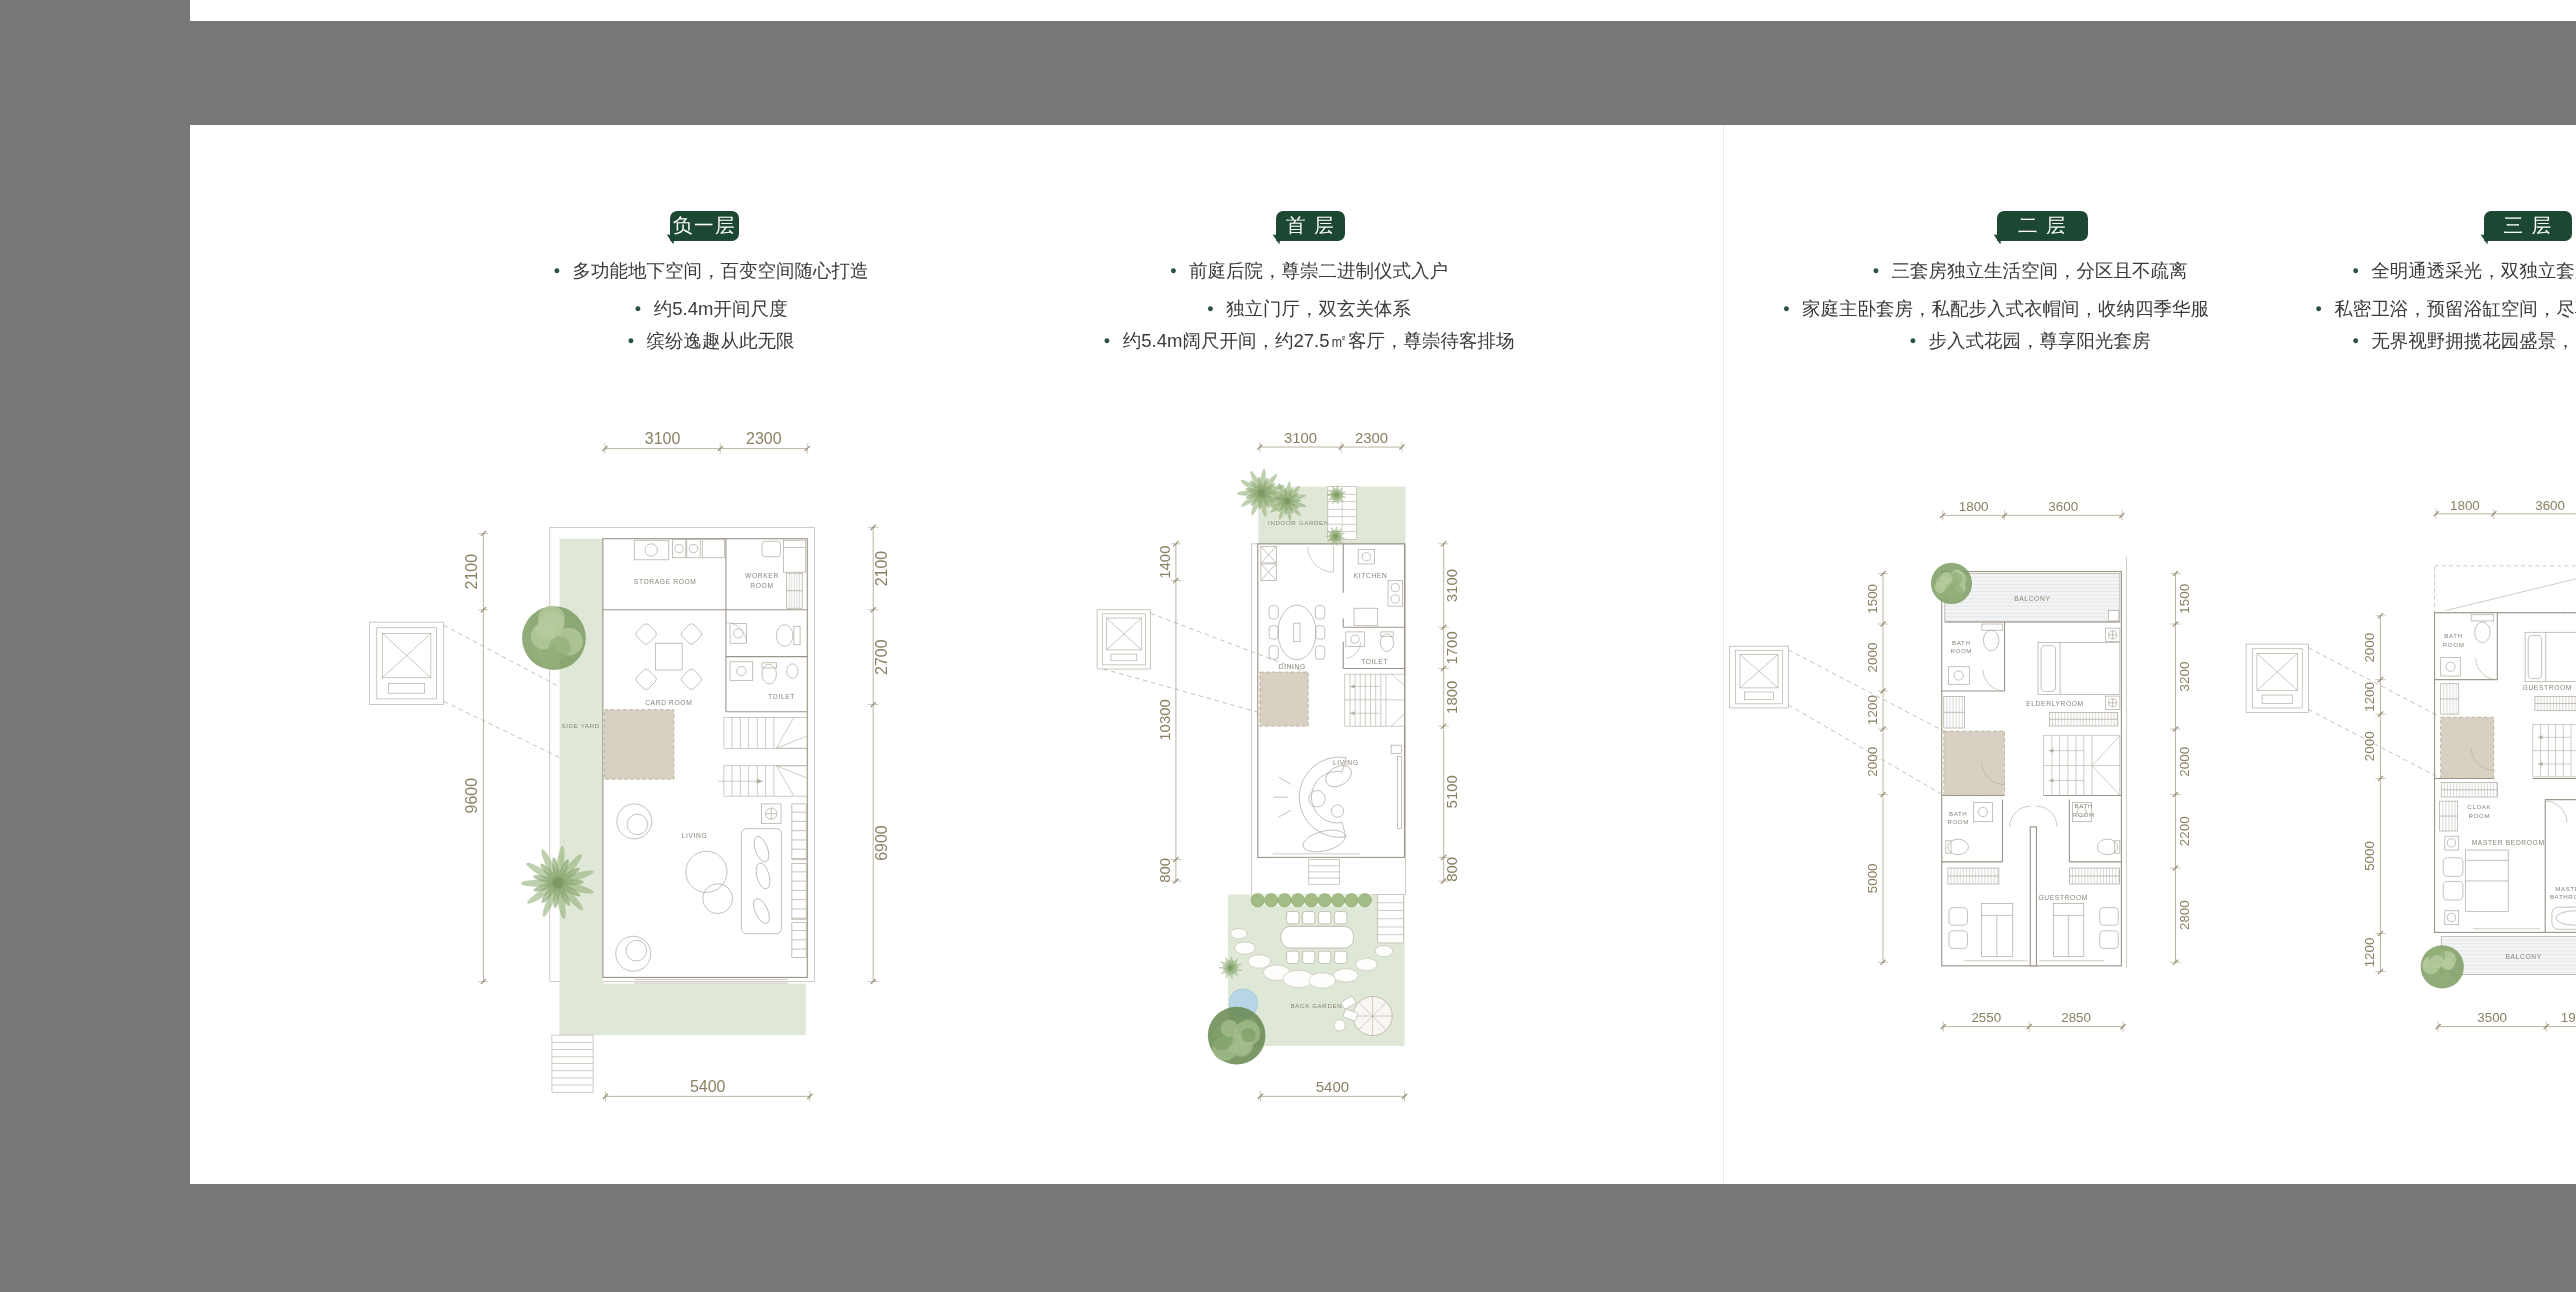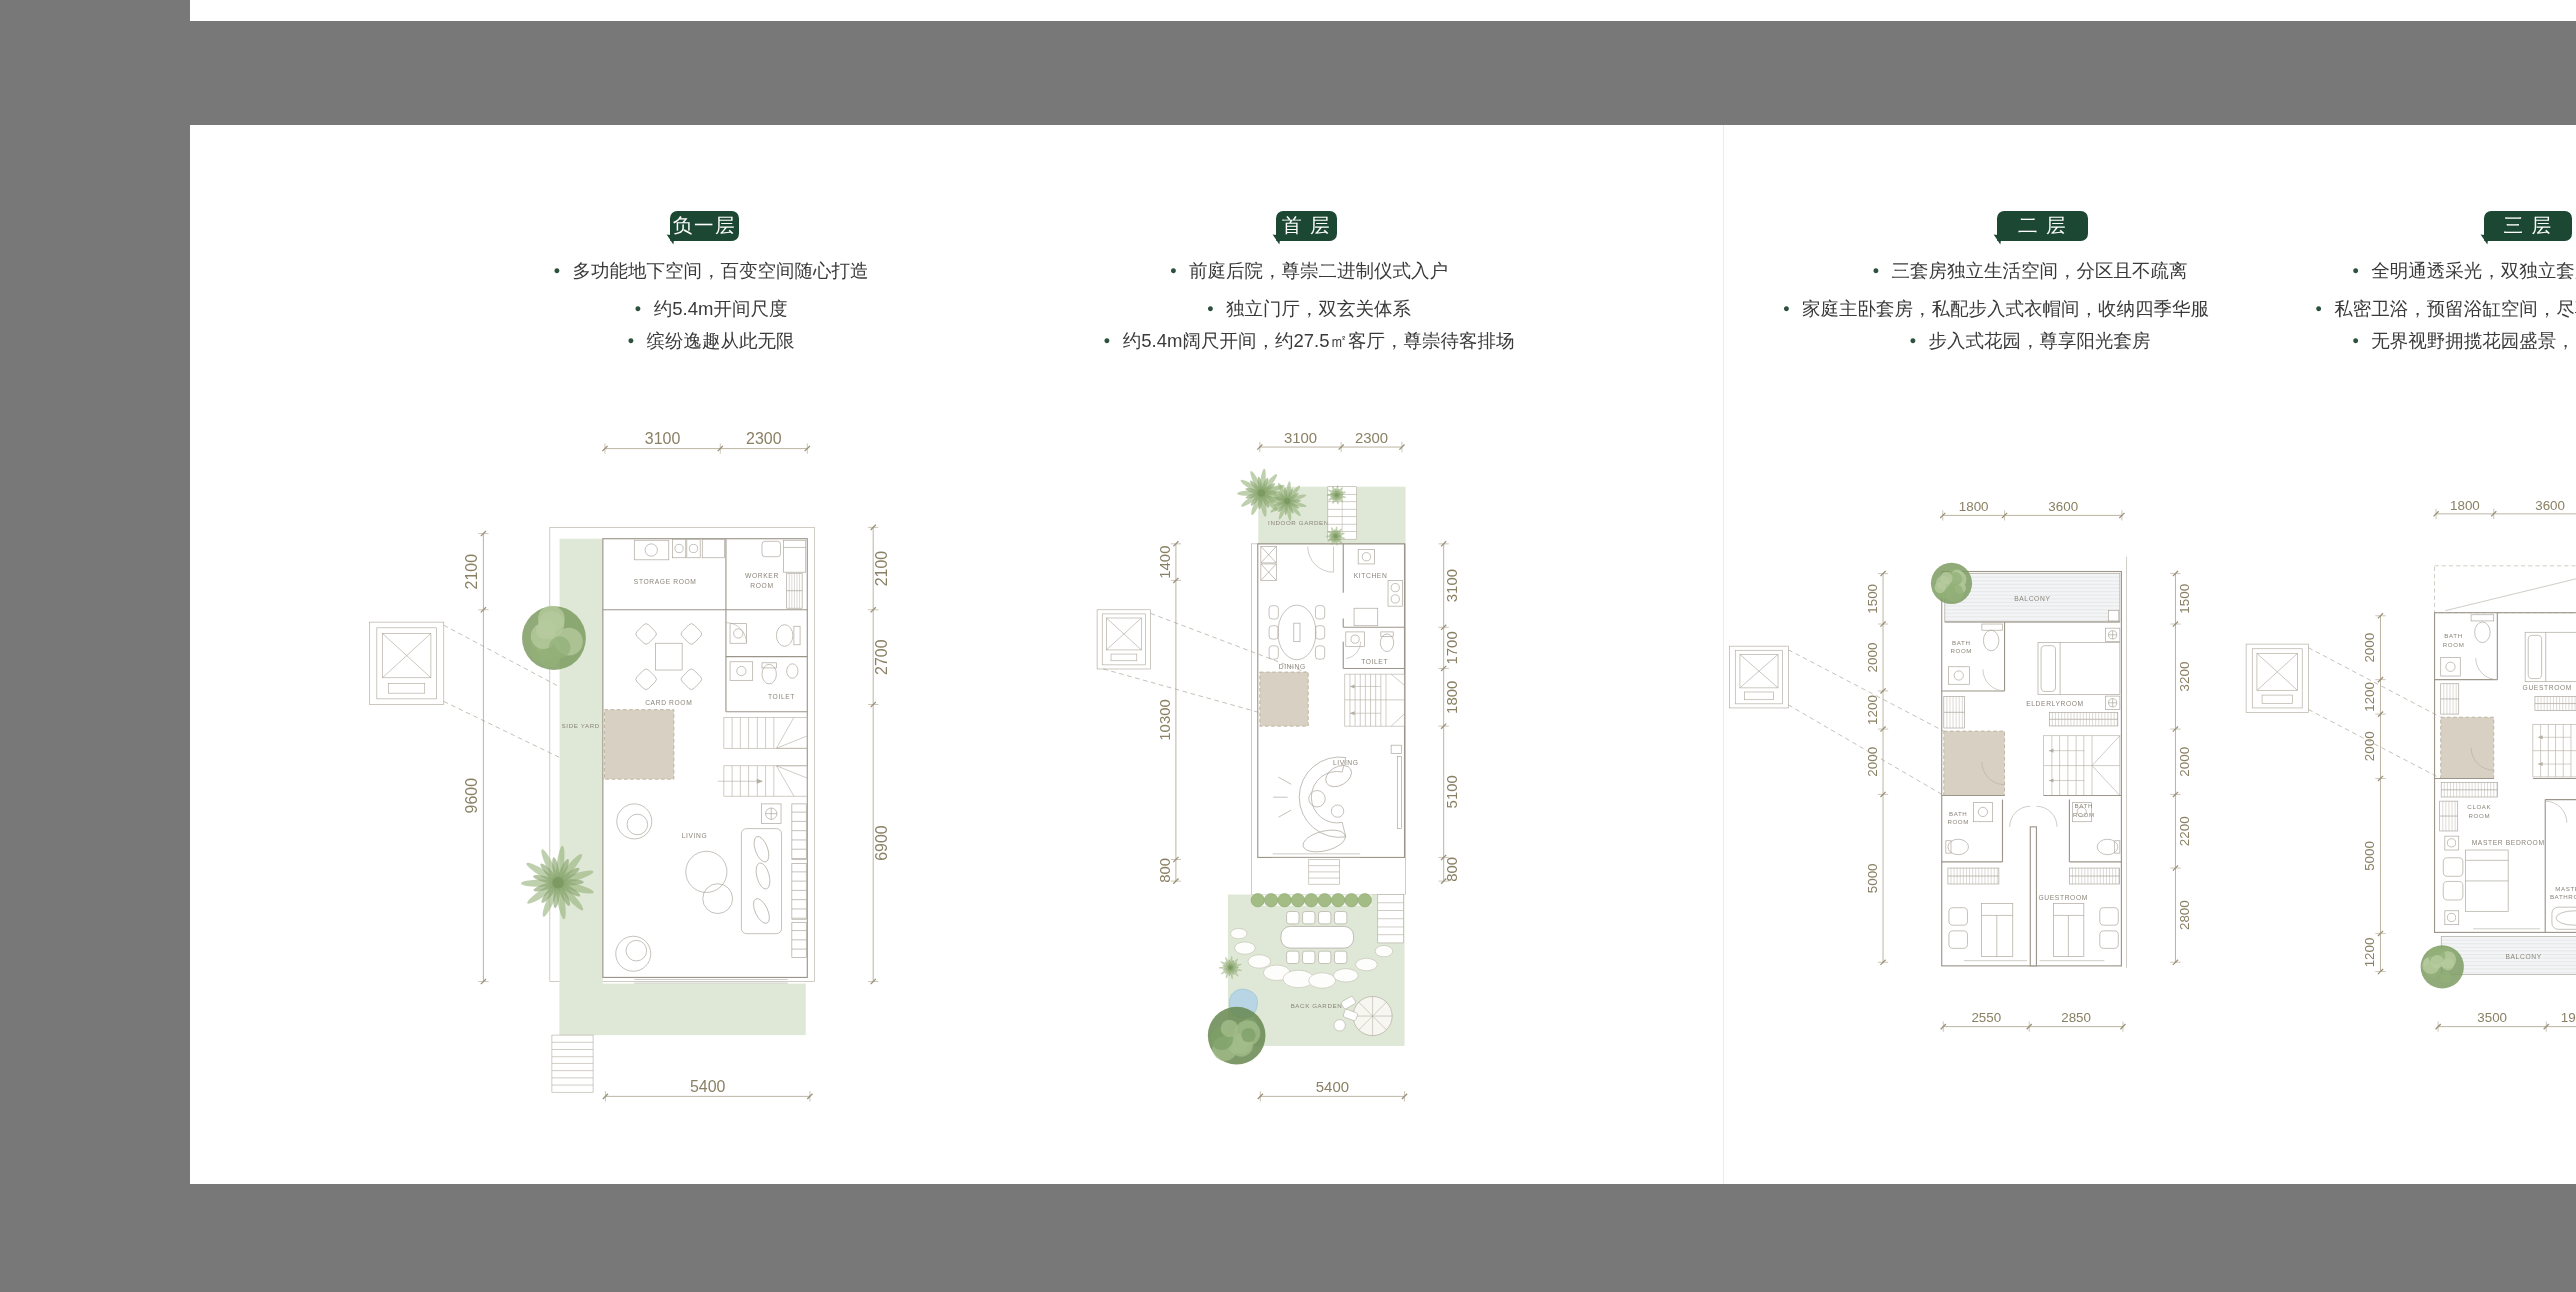--- a/index.html
+++ b/index.html
@@ -23,21 +23,21 @@
 <div class="vdiv" style="left:1723px;top:125px;height:1059px"></div>
 
 <div class="badge" style="left:670px;top:211px;width:69px">负一层</div>
 
 <div class="bl" style="left:711px;top:258px;font-size:18.5px"><span class="dot">●</span>多功能地下空间，百变空间随心打造</div>
 
 <div class="bl" style="left:711px;top:296px;font-size:18.5px"><span class="dot">●</span>约5.4m开间尺度</div>
 
 <div class="bl" style="left:711px;top:328px;font-size:18.5px"><span class="dot">●</span>缤纷逸趣从此无限</div>
 
-<div class="badge" style="left:1276px;top:211px;width:61px">首 层</div>
+<div class="badge" style="left:1276px;top:211px;width:69px">首 层</div>
 
 <div class="bl" style="left:1309px;top:258px;font-size:18.5px"><span class="dot">●</span>前庭后院，尊崇二进制仪式入户</div>
 
 <div class="bl" style="left:1309px;top:296px;font-size:18.5px"><span class="dot">●</span>独立门厅，双玄关体系</div>
 
 <div class="bl" style="left:1309px;top:328px;font-size:18.5px"><span class="dot">●</span>约5.4m阔尺开间，约27.5㎡客厅，尊崇待客排场</div>
 
 <div class="badge" style="left:1997px;top:211px;width:91px">二 层</div>
 
 <div class="bl" style="left:2030px;top:258px;font-size:18.5px"><span class="dot">●</span>三套房独立生活空间，分区且不疏离</div>

